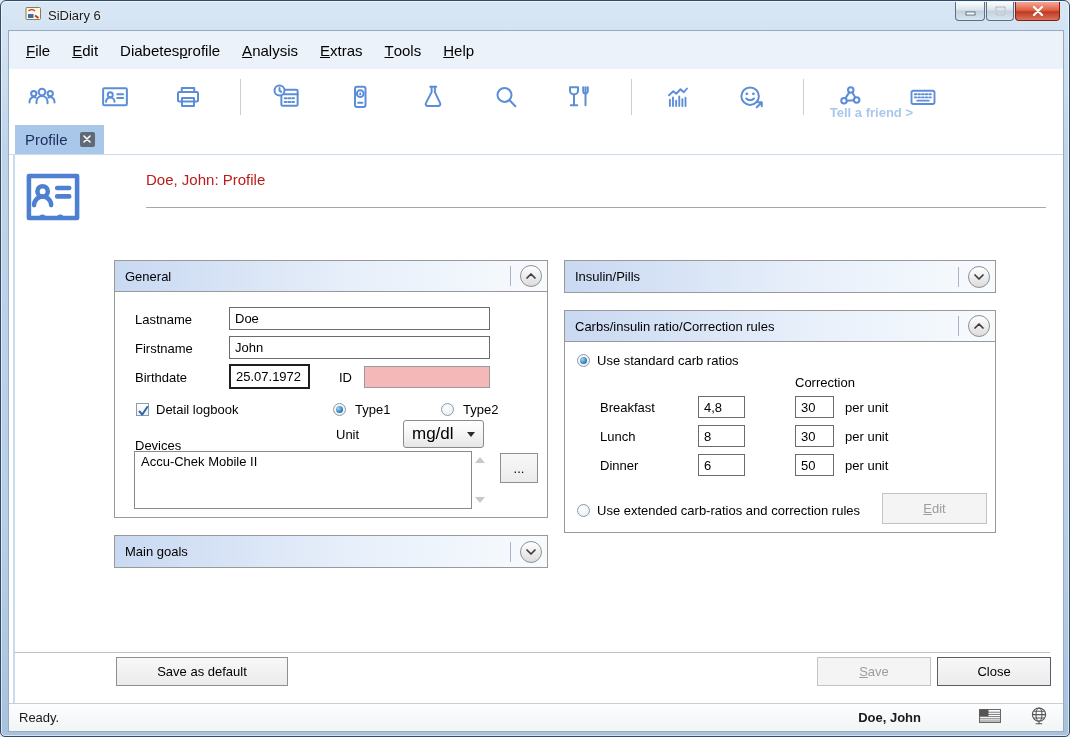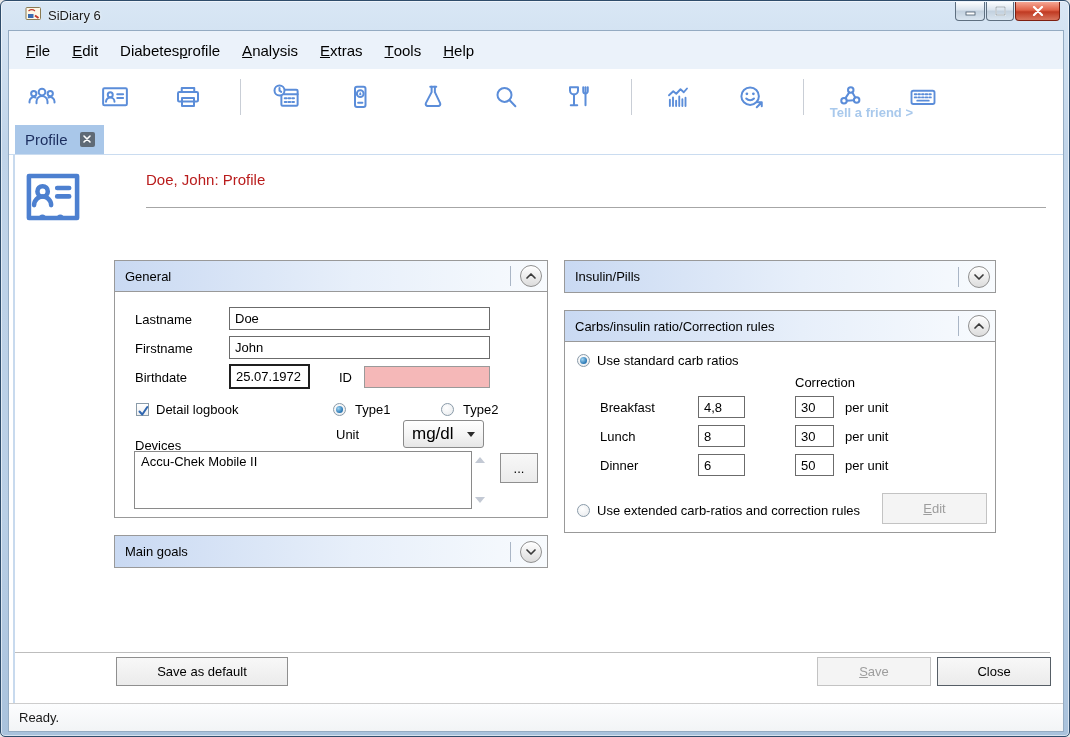--- a/index.html
+++ b/index.html
@@ -420,16 +420,34 @@
       <button class="btn" style="left:107px; top:502px; width:172px; height:29px;">Save as default</button>
       <button class="btn disabled" style="left:808px; top:502px; width:114px; height:29px;">
           <span class="u">S</span>
           <span>ave</span>
         </button>
       <button class="btn default" style="left:928px; top:502px; width:114px; height:29px;">Close</button>
     </div>
 
     <div class="statusbar">
       <span>Ready.</span>
+      <span class="sb-right">
+        <span class="sb-user">Doe, John</span>
+        <span class="sb-flag">
+          <svg width="22" height="14" viewBox="0 0 22 14">
+              <rect x="0.5" y="0.5" width="21" height="13" fill="#fff" stroke="#666"></rect>
+              <path d="M1 3.2h20M1 5.4h20M1 7.6h20M1 9.8h20M1 12h20" stroke="#777" stroke-width="1"></path>
+              <rect x="0.5" y="0.5" width="9" height="6.6" fill="#555"></rect>
+            </svg>
+        </span>
+        <span class="sb-globe">
+          <svg width="20" height="20" viewBox="0 0 20 20" fill="none" stroke="#555" stroke-width="1.1">
+              <circle cx="10" cy="8.6" r="6.6"></circle>
+              <ellipse cx="10" cy="8.6" rx="3" ry="6.6"></ellipse>
+              <path d="M3.5 8.6h13M4.6 5.2h10.8M4.6 12h10.8"></path>
+              <path d="M10 15.2v2.2M6.8 17.8h6.4"></path>
+            </svg>
+        </span>
+      </span>
     </div>
 
   </div>
 </div>
 
 </body></html>

